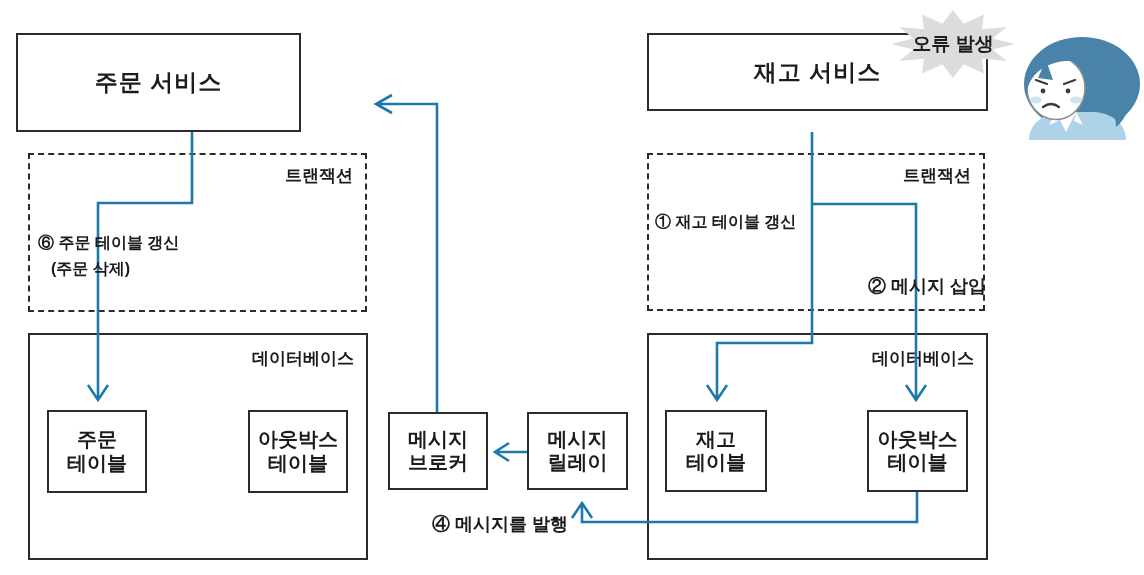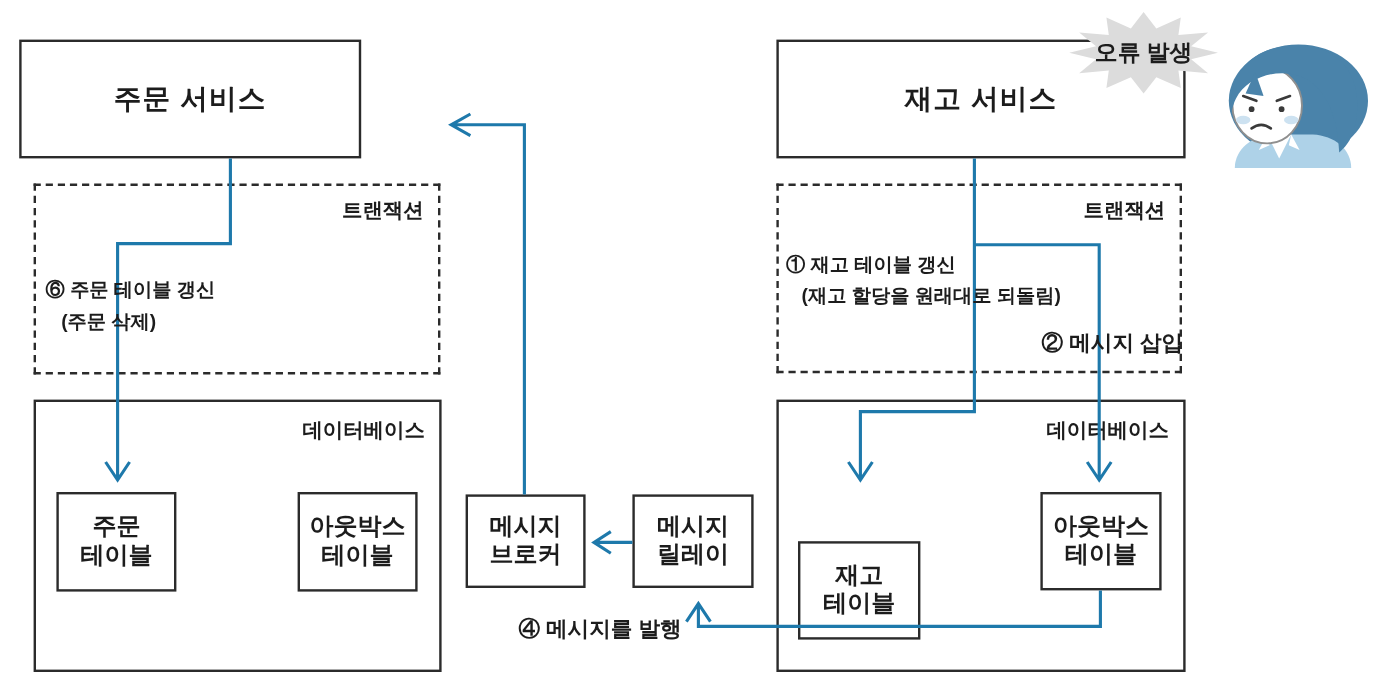--- a/index.html
+++ b/index.html
@@ -34,21 +34,21 @@
 </style>
 </head>
 <body>
 
 <div class="canvas">
 
   <div class="box service" style="left:16px;top:33px;width:285px;height:99px;">
     <span>주문 서비스</span>
   </div>
 
-  <div class="box service" style="left:647px;top:33px;width:341px;height:99px;text-align:center;">
+  <div class="box service" style="left:647px;top:33px;width:341px;height:78px;text-align:center;">
     <span>재고 서비스</span>
   </div>
 
   <div class="dashedbox" style="left:28px;top:153px;width:339px;height:159px;">
     <span class="corner-label">트랜잭션</span>
   </div>
 
   <div class="dashedbox" style="left:647px;top:153px;width:338px;height:158px;">
     <span class="corner-label">트랜잭션</span>
   </div>
@@ -64,21 +64,21 @@
   <div class="box small-box" style="left:47px;top:410px;width:100px;height:83px;">
     <span>주문
 테이블</span>
   </div>
 
   <div class="box small-box" style="left:248px;top:410px;width:100px;height:83px;">
     <span>아웃박스
 테이블</span>
   </div>
 
-  <div class="box small-box" style="left:665px;top:410px;width:102px;height:82px;margin-top:41px;">
+  <div class="box small-box" style="left:665px;top:410px;width:102px;height:82px;">
     <span>재고
 테이블</span>
   </div>
 
   <div class="box small-box" style="left:867px;top:410px;width:101px;height:82px;">
     <span>아웃박스
 테이블</span>
   </div>
 
   <div class="box small-box" style="left:388px;top:412px;width:100px;height:78px;">
@@ -137,21 +137,20 @@
 
   <div class="burst-label">오류 발생</div>
 
   <div class="step-label" style="left:38px;top:230px;">
     <span>⑥ 주문 테이블 갱신</span>
     <span class="note">(주문 삭제)</span>
   </div>
 
   <div class="step-label" style="left:655px;top:209px;">
     <span>① 재고 테이블 갱신</span>
-    <span class="note">(재고 할당을 원래대로 되돌림)</span>
   </div>
 
   <div class="flow-label" style="left:868px;top:274px;">② 메시지 삽입</div>
 
 
   <div class="flow-label" style="left:432px;top:512px;">④ 메시지를 발행</div>
 
 
 </div>
 

